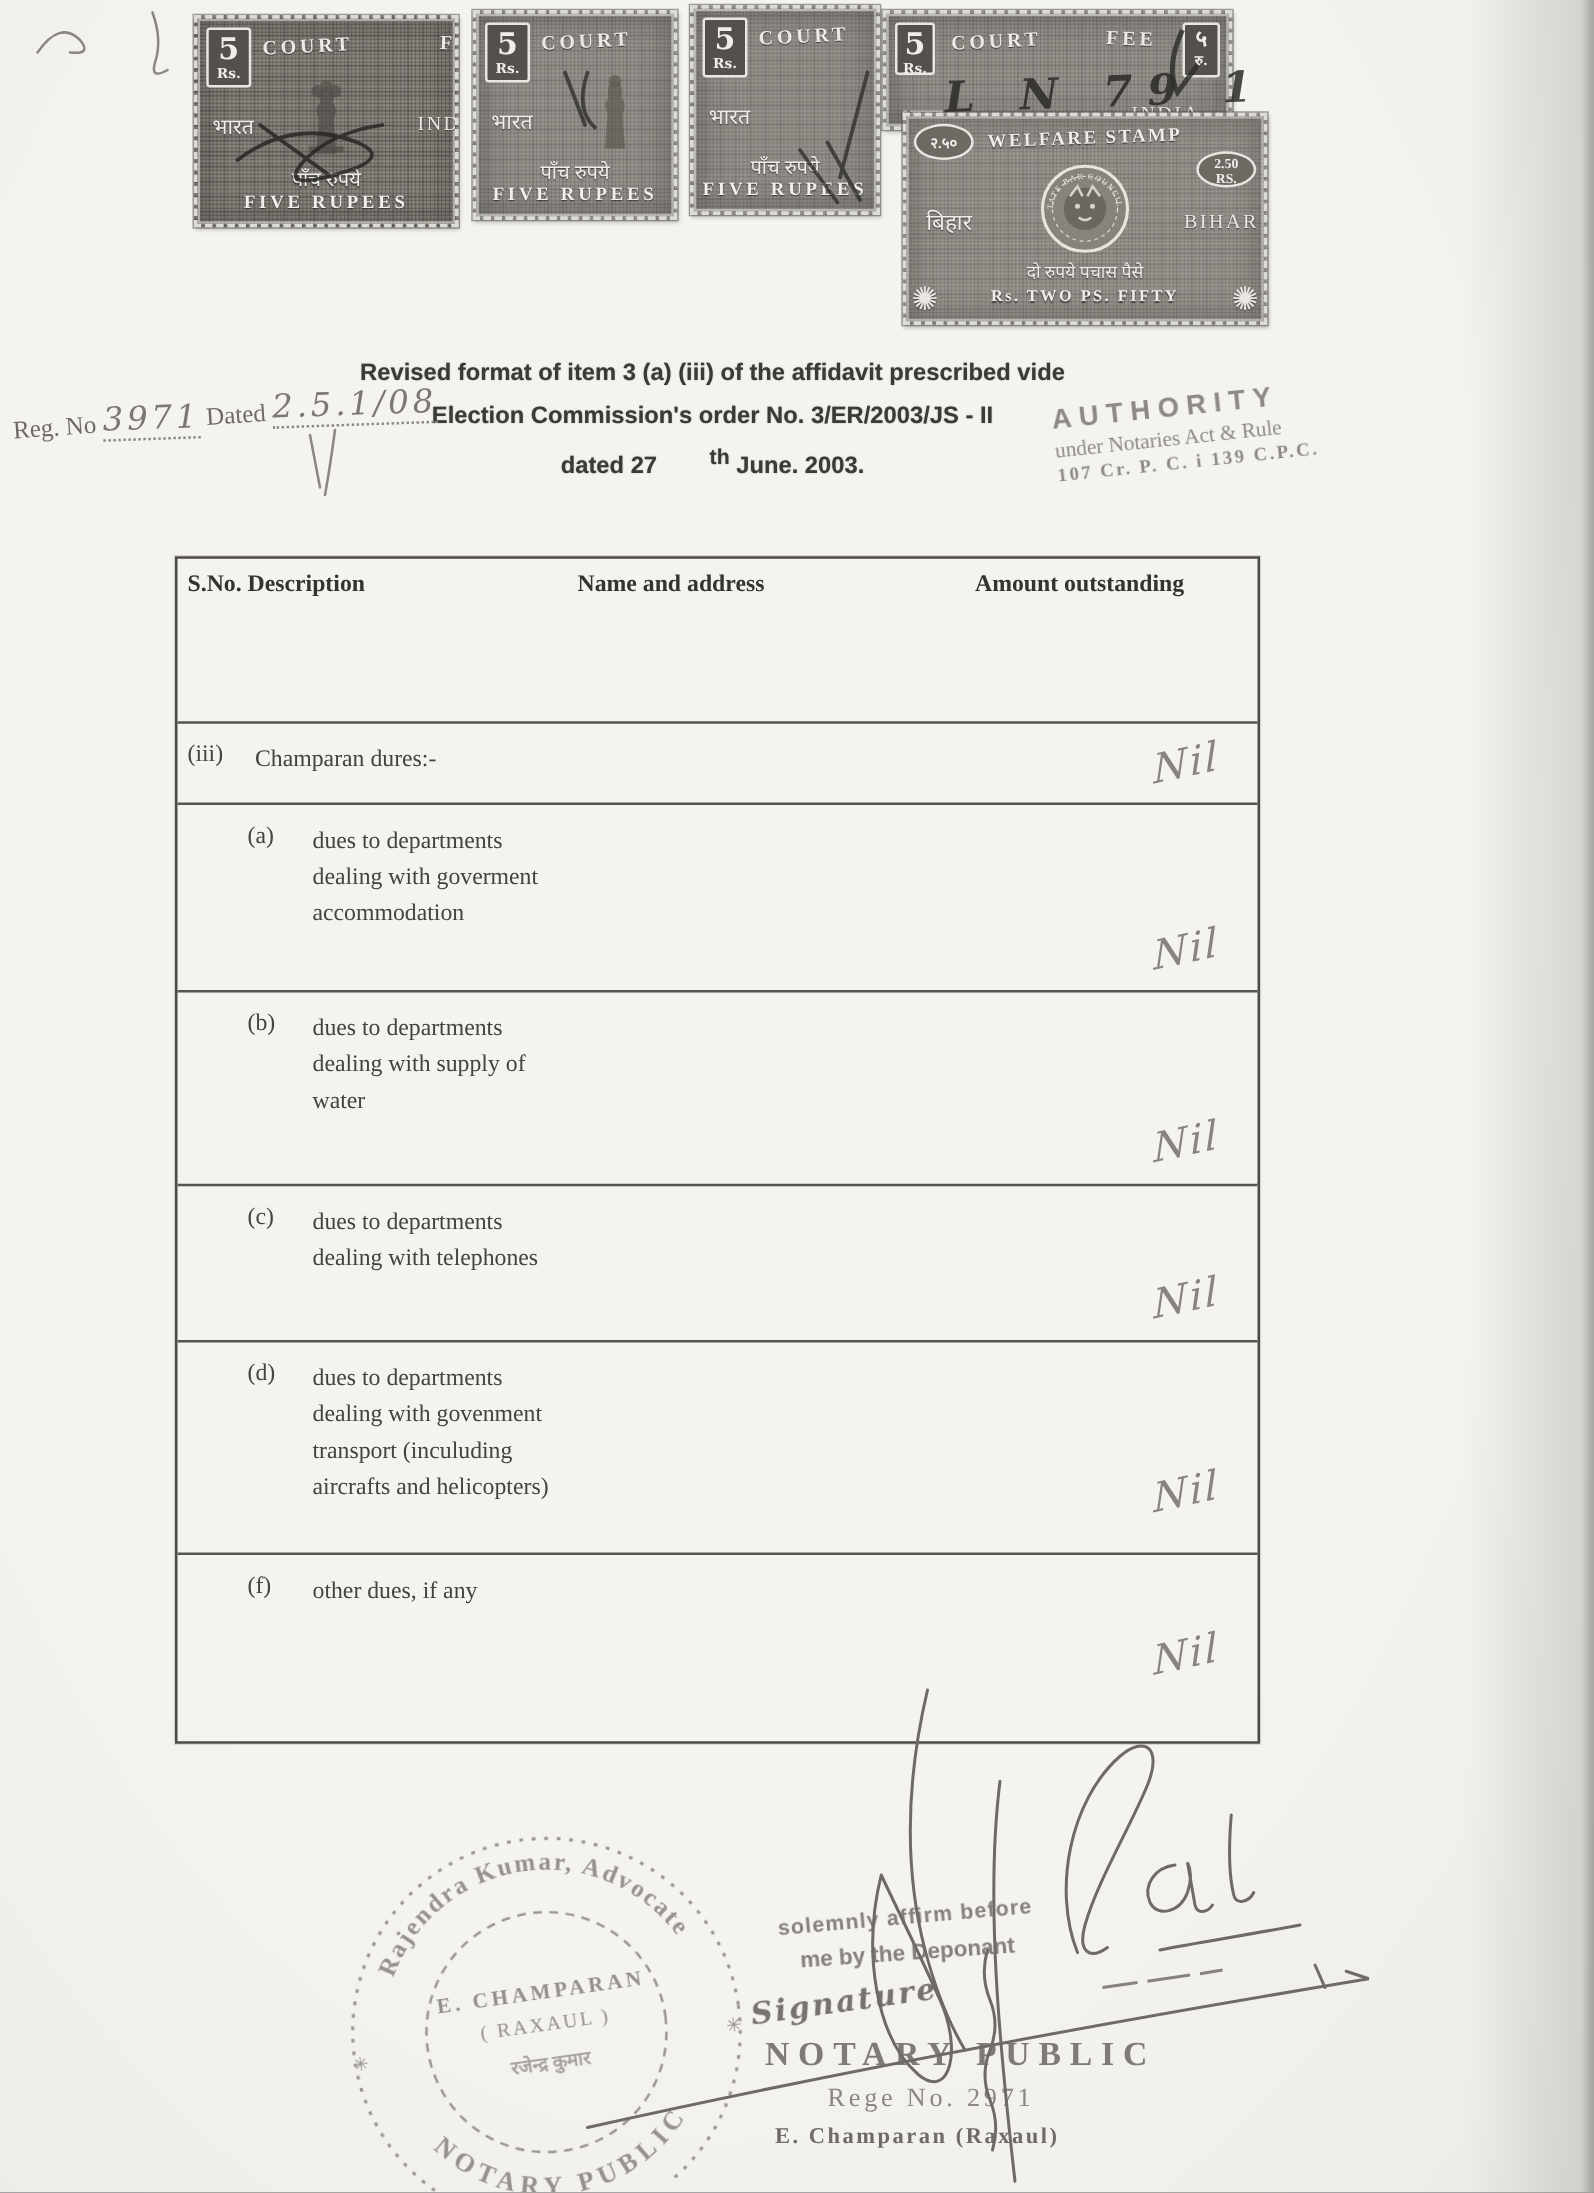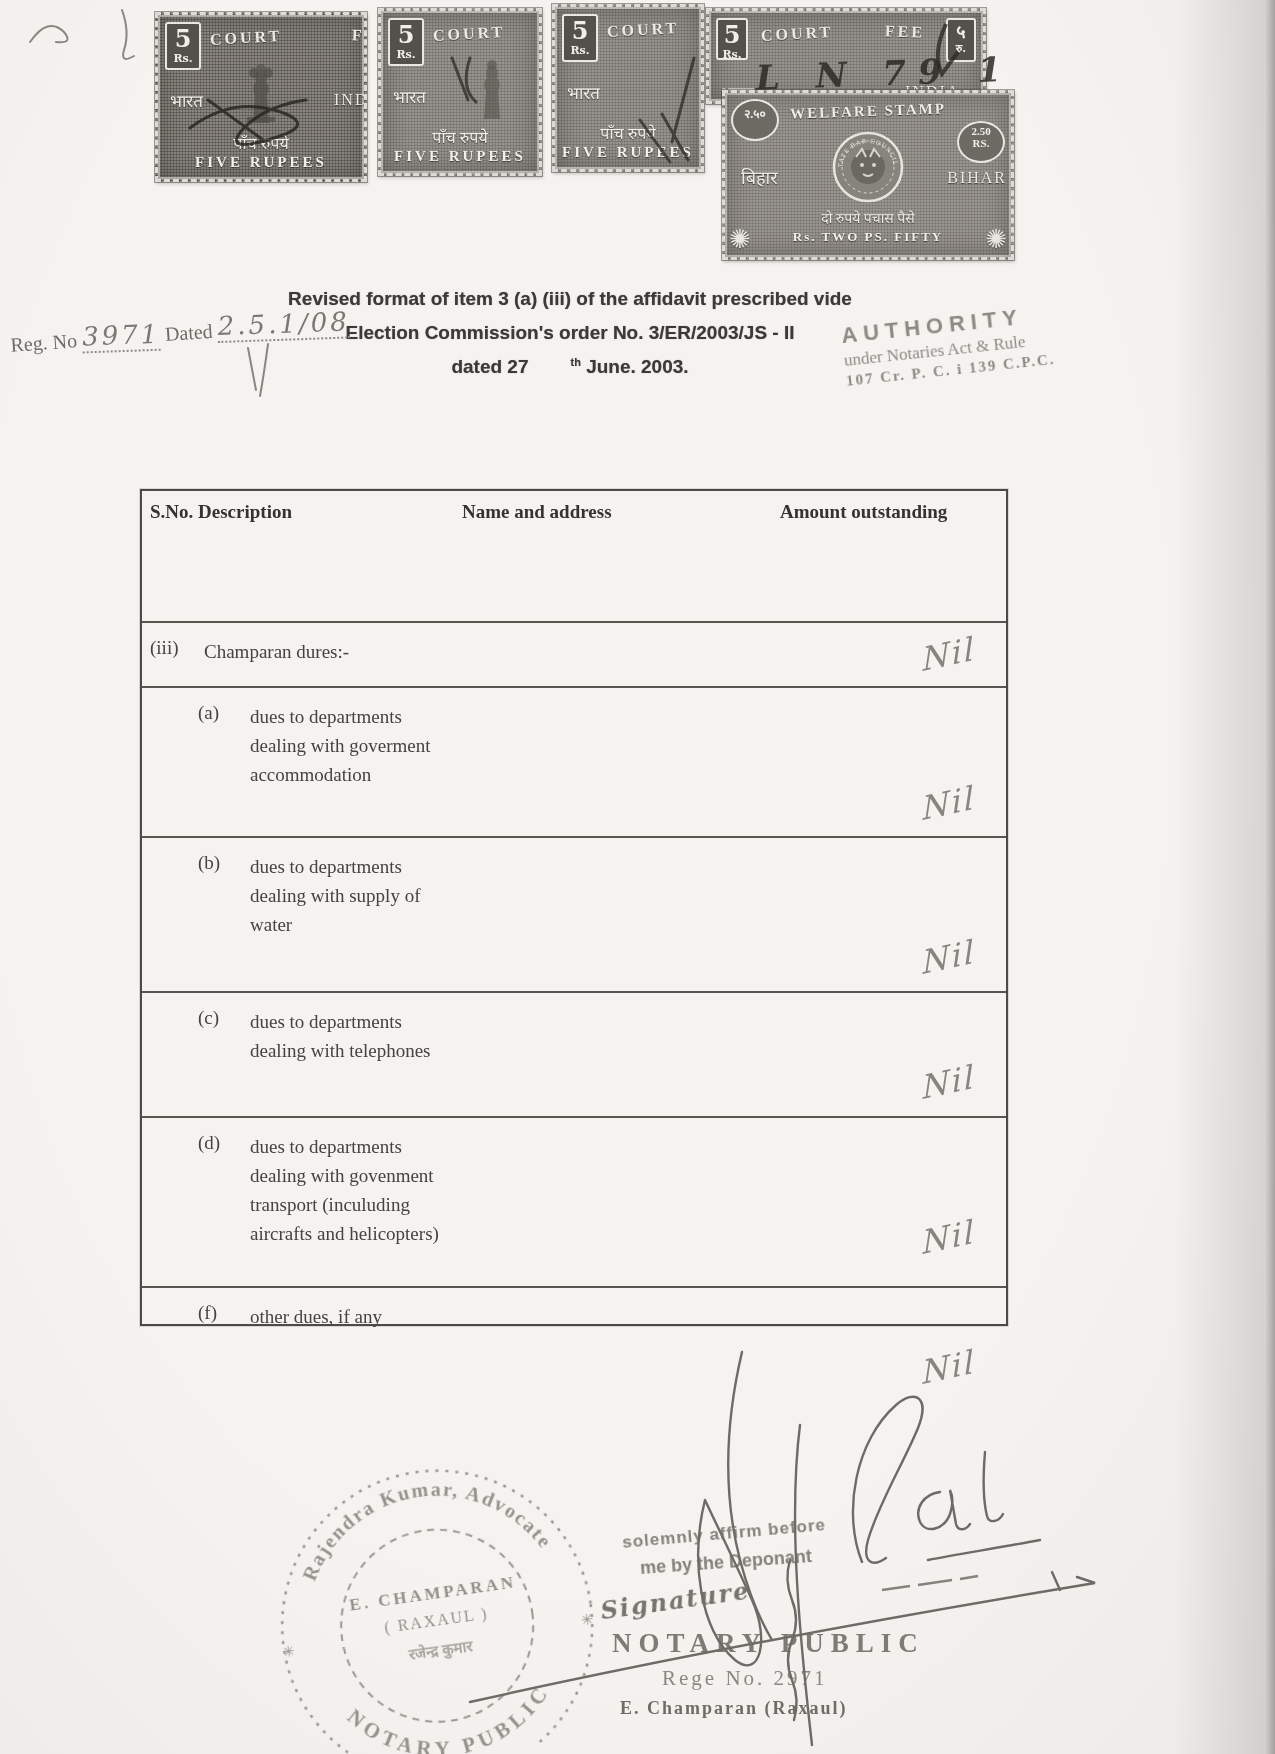--- a/index.html
+++ b/index.html
@@ -50,49 +50,49 @@
     position:absolute;left:722px;top:90px;width:292px;height:170px;overflow:hidden;
     background:
       repeating-linear-gradient(0deg, rgba(52,50,47,.2) 0 1px, rgba(0,0,0,0) 1px 3px),
       repeating-linear-gradient(90deg, rgba(52,50,47,.16) 0 1px, rgba(0,0,0,0) 1px 3px),
       #98948e;
     border:3px dashed #dddbd6;outline:1px solid rgba(70,68,64,.5);
     box-shadow:inset 0 0 0 2px rgba(240,238,234,.5), inset 0 0 24px rgba(40,39,36,.4), 1px 2px 3px rgba(60,58,55,.3);
   }
   .wf-banner{position:absolute;left:50%;top:10px;transform:translateX(-50%) rotate(-2deg);
     font-weight:bold;font-size:15px;letter-spacing:2px;color:#efede9;text-shadow:0 1px 1px rgba(40,39,36,.8);white-space:nowrap;}
-  .wf-oval{position:absolute;top:6px;width:48px;height:42px;border:2px solid #e9e7e2;border-radius:50%;
+  .wf-oval{position:absolute;top:6px;width:48px;height:29px;border:2px solid #e9e7e2;border-radius:50%;
     color:#f0eeea;font-size:12px;font-weight:bold;text-align:center;line-height:26px;background:#6d6a64;}
   .wf-oval.l{left:6px;}
   .wf-oval.r{right:6px;top:28px;line-height:12px;padding-top:2px;font-size:11px;}
   .wf-bihar-hi{position:absolute;left:16px;top:72px;font-size:18px;color:#efede9;text-shadow:0 1px 1px rgba(40,39,36,.8);}
   .wf-bihar-en{position:absolute;right:4px;top:76px;font-size:16px;letter-spacing:2px;color:#ebe9e4;text-shadow:0 1px 1px rgba(40,39,36,.8);}
   .wf-seal{position:absolute;left:50%;top:36px;transform:translateX(-50%);}
   .wf-am-hi{position:absolute;left:0;bottom:30px;width:100%;text-align:center;font-size:14px;color:#f0eeea;text-shadow:0 1px 1px rgba(40,39,36,.8);}
   .wf-am-en{position:absolute;left:0;bottom:12px;width:100%;text-align:center;font-size:13px;font-weight:bold;letter-spacing:2px;color:#f1efeb;text-shadow:0 1px 1px rgba(40,39,36,.8);}
   .wf-rosette{position:absolute;bottom:2px;font-size:26px;color:#e9e6e1;text-shadow:0 1px 1px rgba(40,39,36,.7);}
   .wf-rosette.l{left:4px;}
   .wf-rosette.r{right:4px;}
   
   .headline{position:absolute;left:0;width:1140px;text-align:center;
     font-family:"Liberation Sans", sans-serif;font-weight:bold;font-size:19px;color:#3b3a37;
     text-shadow:0 0 1px rgba(59,58,55,.55);}
-  .headline sup{font-size:11px;padding-left:42px;}
+  .headline sup{font-size:17px;padding-left:42px;}
   .reg-line{position:absolute;left:10px;top:316px;transform:rotate(-4deg);color:#6e6b66;
     font-family:"Liberation Serif", serif;font-size:20px;white-space:nowrap;}
   .hand{font-family:"DejaVu Serif", serif;font-style:italic;color:#7b7772;}
   .reg-line .hand{font-size:26px;letter-spacing:3px;border-bottom:2px dotted #8d8a85;transform:rotate(2deg);display:inline-block;}
   .auth-stamp{position:absolute;left:843px;top:312px;transform:rotate(-6deg);color:#8d8a84;
     filter:blur(.4px);white-space:nowrap;}
   .auth-stamp .a1{font-family:"Liberation Sans", sans-serif;font-weight:bold;font-size:22px;letter-spacing:6px;}
   .auth-stamp .a2{font-size:17px;margin-top:2px;}
   .auth-stamp .a3{font-size:15px;margin-top:2px;font-weight:bold;letter-spacing:2px;}
   
-  .aff-table{position:absolute;left:140px;top:445px;width:868px;height:837px;
-    border:2px solid #4c4a47;box-shadow:0 0 0 1px rgba(130,128,124,.25);margin-top:44px;}
+  .aff-table{position:absolute;left:140px;top:445px;width:868px;height:950px;
+    border:2px solid #4c4a47;box-shadow:0 0 0 1px rgba(130,128,124,.25);}
   .t-row{position:relative;border-top:2px solid #57554f;}
   .t-row:first-child{border-top:none;}
   .t-head span{position:absolute;top:10px;font-weight:bold;font-size:19px;color:#343330;}
   .t-head .h0{left:8px;}
   .t-head .h1{left:320px;}
   .t-head .h2{left:638px;}
   .sno{position:absolute;left:56px;top:14px;font-size:19px;}
   .desc{position:absolute;left:108px;top:14px;font-size:19px;line-height:29px;white-space:pre-line;}
   .t-row.first .sno{left:8px;}
   .t-row.first .desc{left:62px;}

